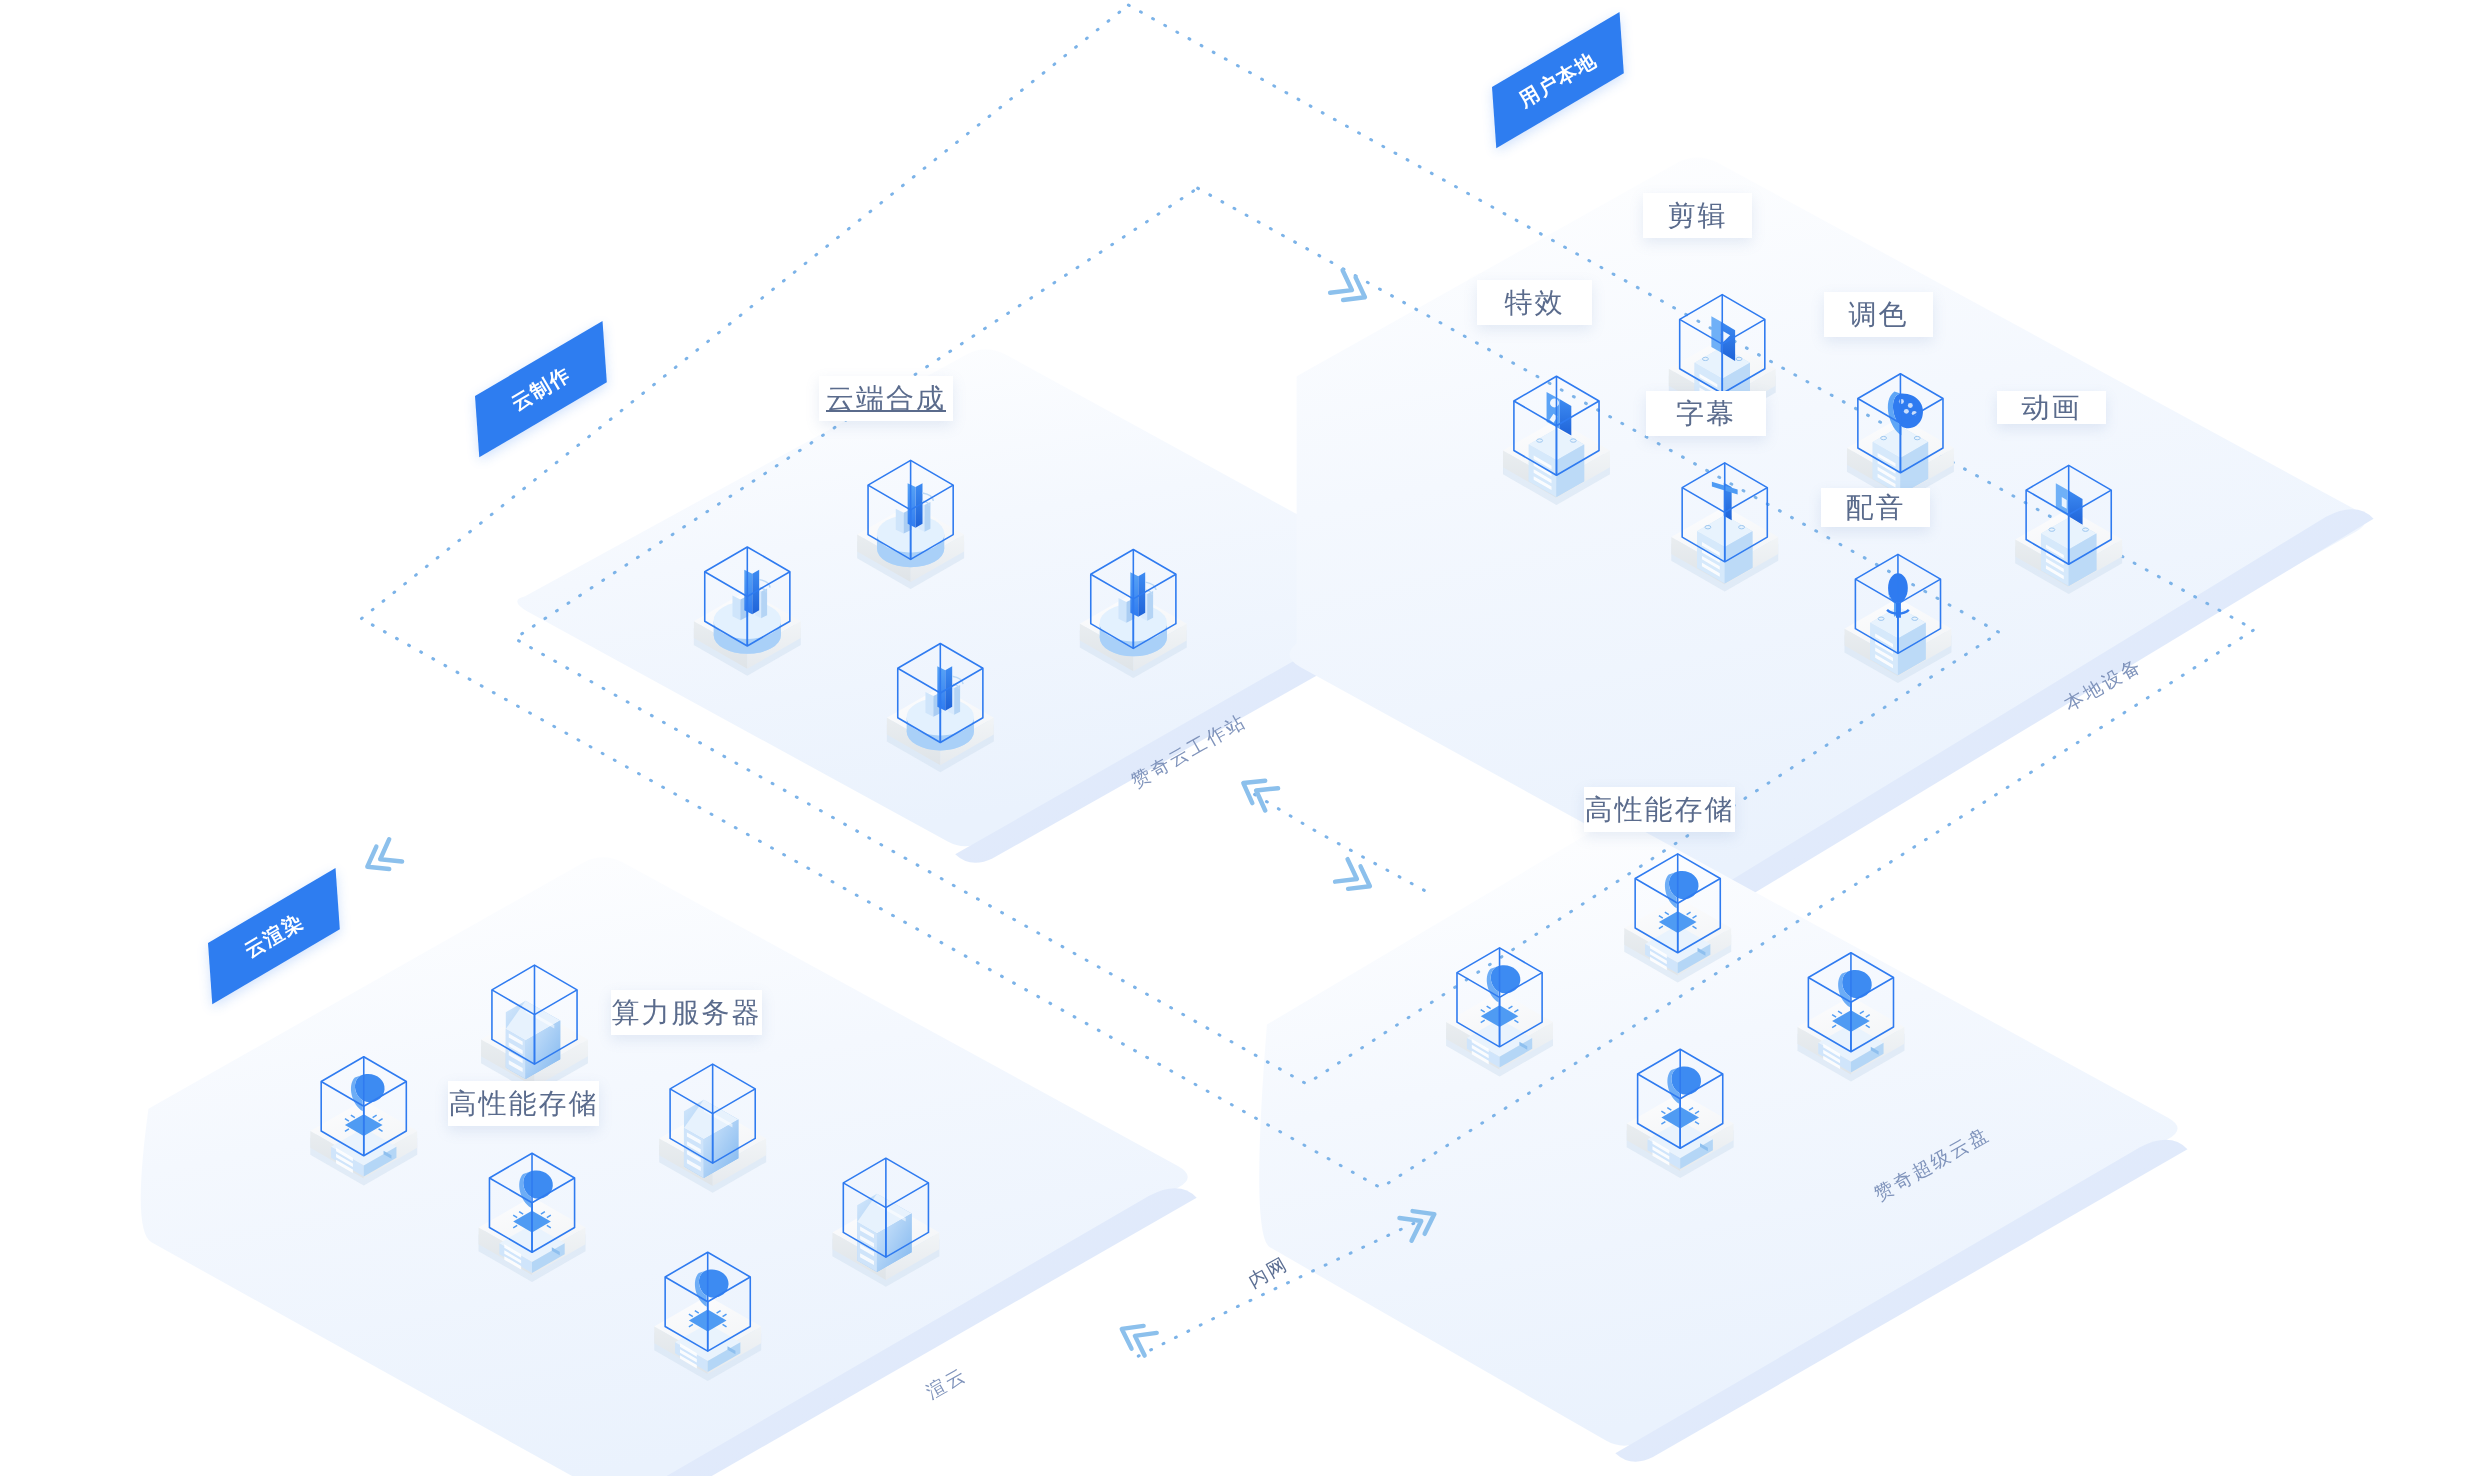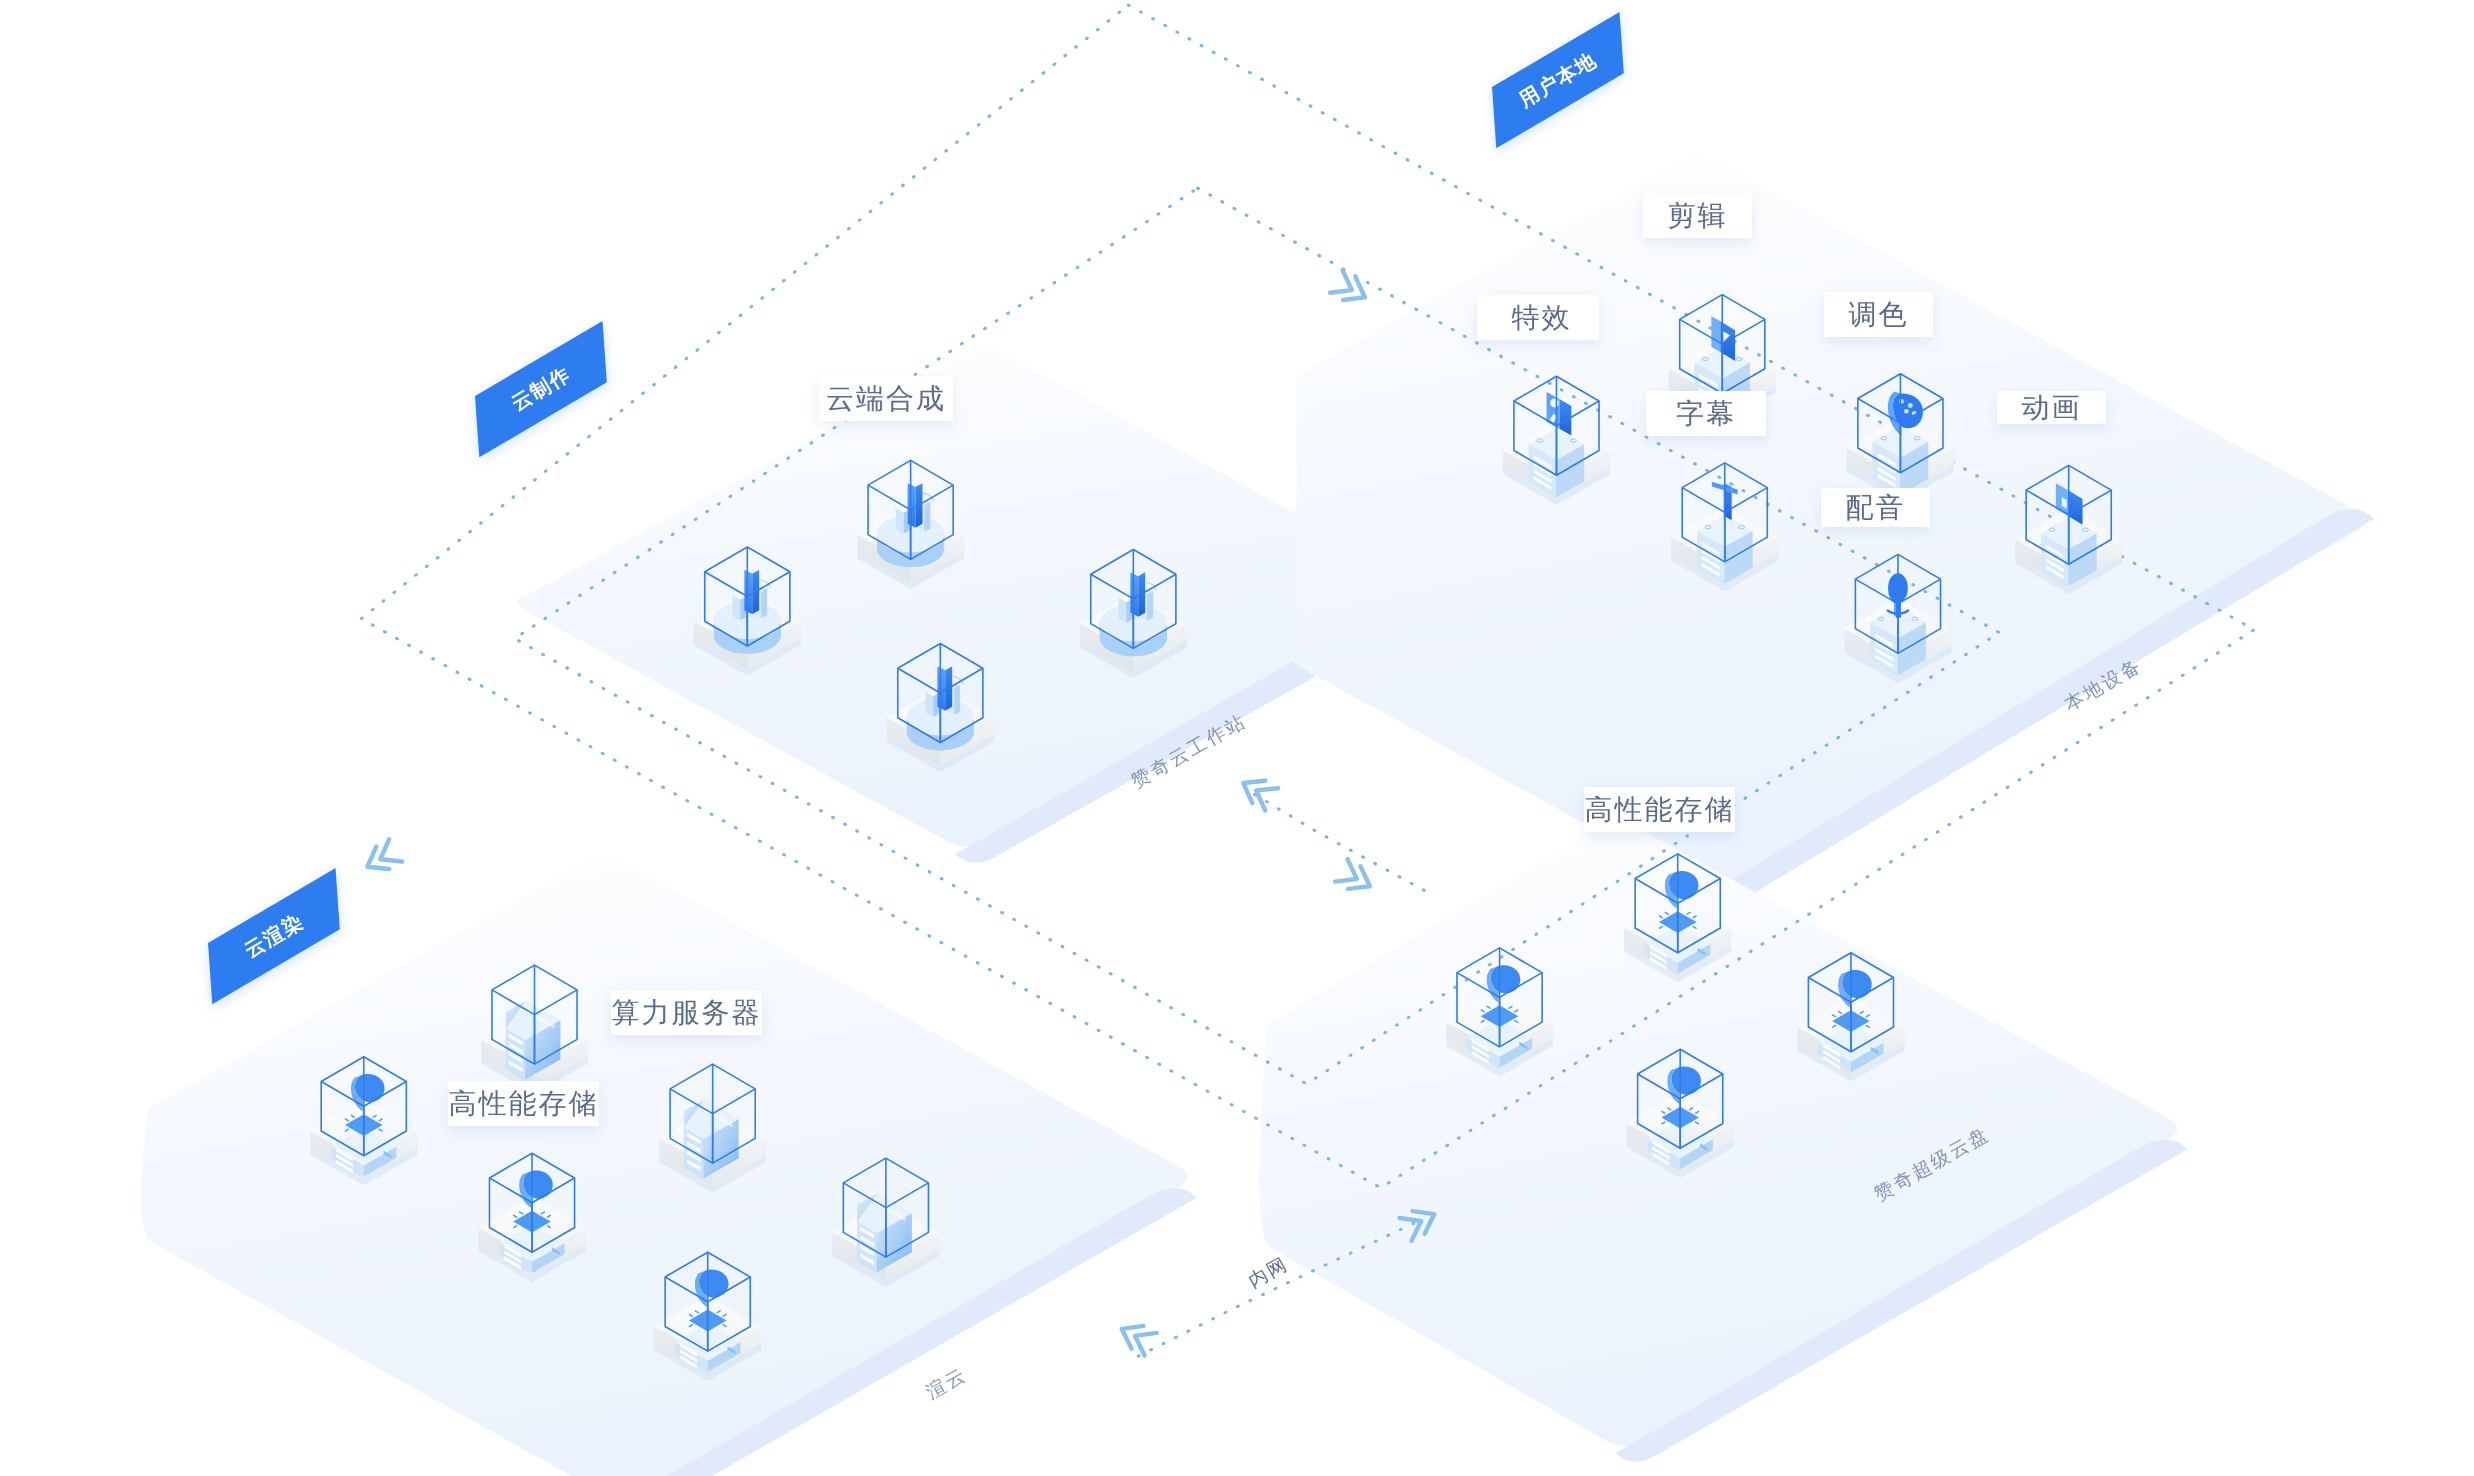--- a/index.html
+++ b/index.html
@@ -491,28 +491,28 @@
     </div>
 
     <div class="tag" style="left:1492px;top:87px;width:148px;height:55px;transform:rotate(-30.5deg) skewX(-26.5deg);">
       <span>用户本地</span>
     </div>
 
     <div class="tag" style="left:208px;top:943px;width:148px;height:55px;transform:rotate(-30.5deg) skewX(-26.5deg);">
       <span>云渲染</span>
     </div>
 
-    <div class="chip" style="left:819px;top:376px;width:134px;height:45px;">
+    <div class="chip" style="left:819px;top:376px;width:134px;height:45px;text-decoration:underline;">
       <span>云端合成</span>
     </div>
 
     <div class="chip" style="left:1643px;top:193px;width:109px;height:45px;">
       <span>剪辑</span>
     </div>
-    <div class="chip" style="left:1477px;top:295px;width:115px;height:45px;padding-left:7px;">
+    <div class="chip" style="left:1477px;top:280px;width:115px;height:45px;">
       <span>特效</span>
     </div>
     <div class="chip" style="left:1824px;top:292px;width:109px;height:45px;">
       <span>调色</span>
     </div>
     <div class="chip" style="left:1646px;top:391px;width:120px;height:45px;">
       <span>字幕</span>
     </div>
     <div class="chip" style="left:1997px;top:391px;width:109px;height:33px;">
       <span>动画</span>

